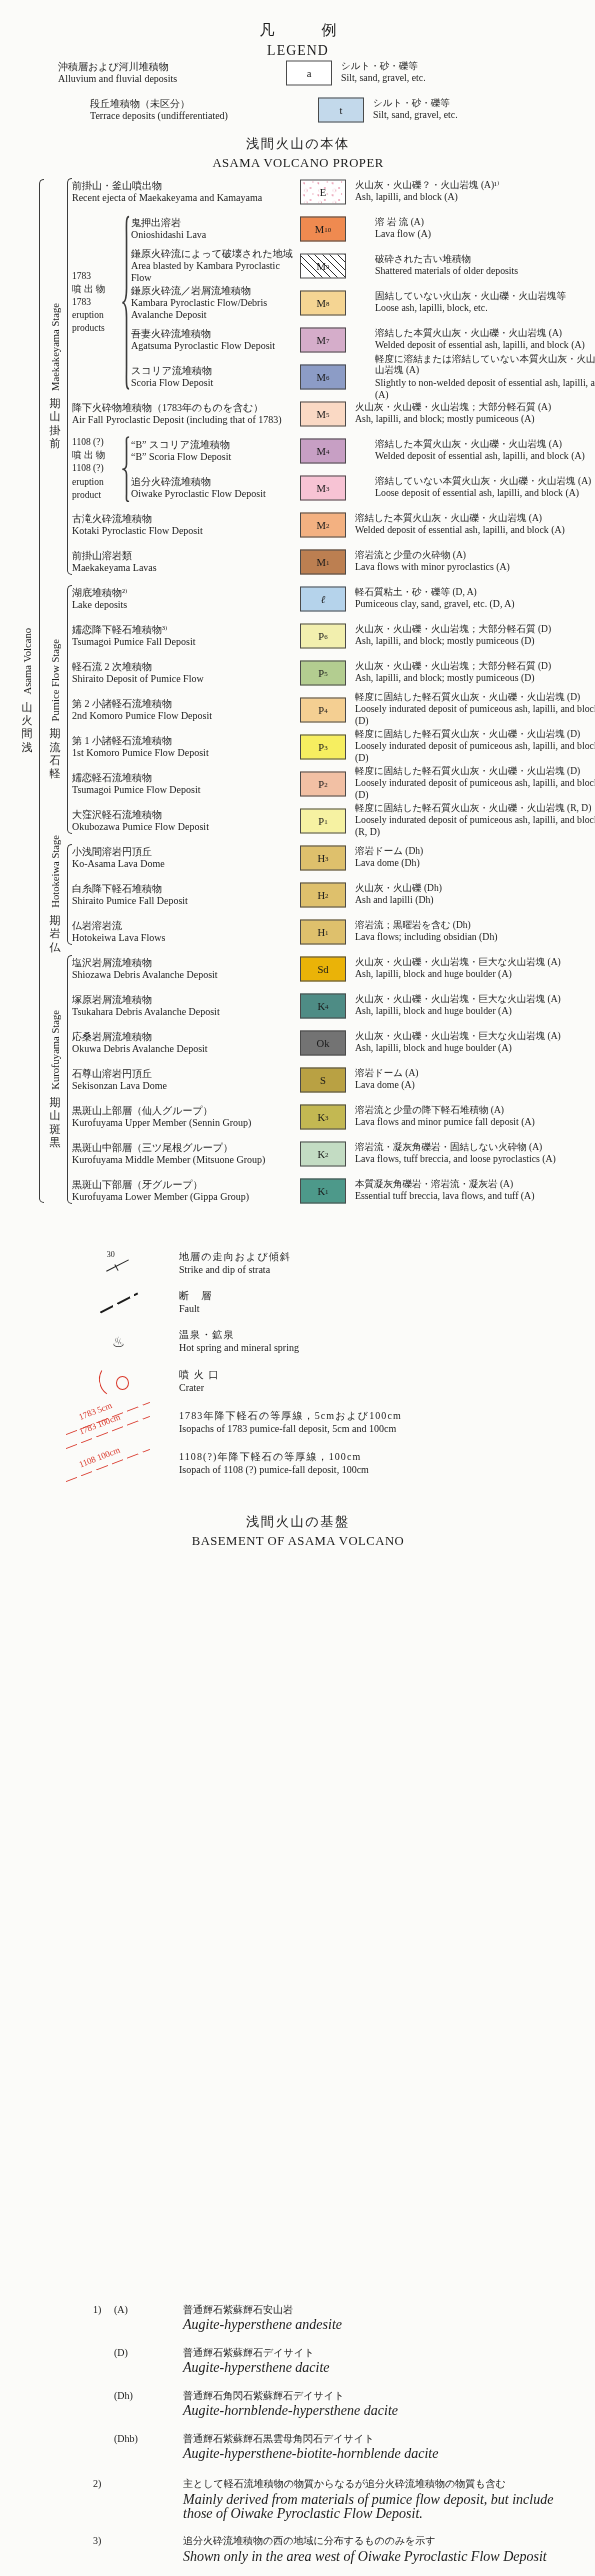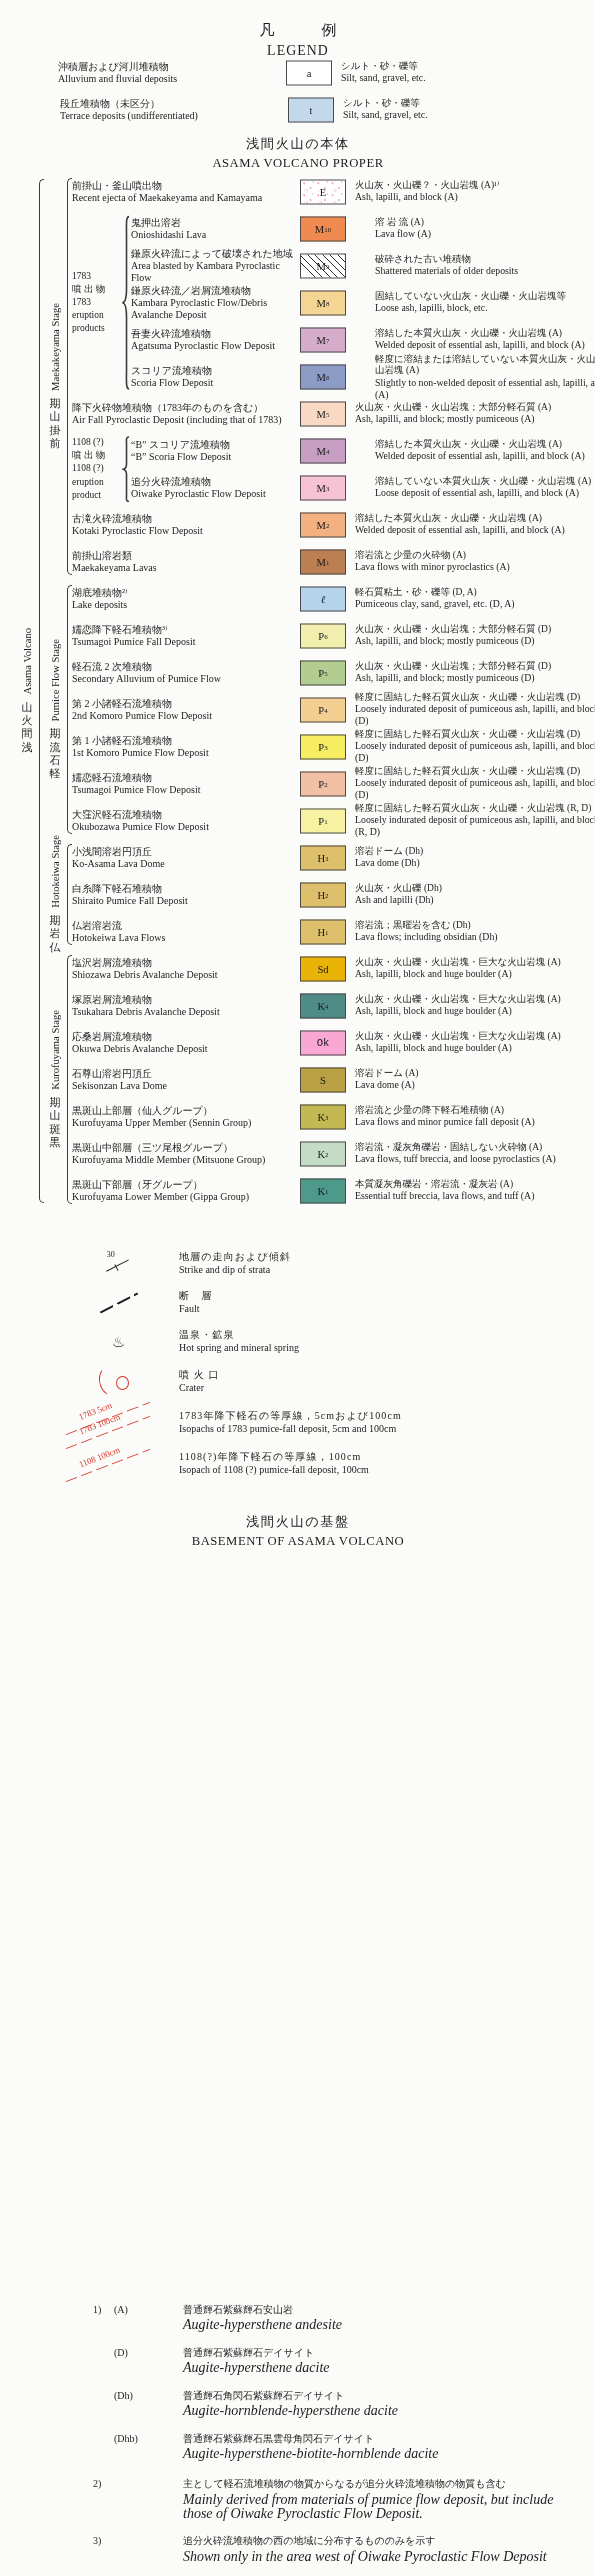--- a/index.html
+++ b/index.html
@@ -104,21 +104,21 @@
           <div class="nen">Alluvium and fluvial deposits</div>
         </div>
         <div class="sw" style="background: rgb(255, 255, 255);">
           <span>a</span>
         </div>
         <div class="desc">
           <div class="dja">シルト・砂・礫等</div>
           <div class="den">Silt, sand, gravel, etc.</div>
         </div>
       </div>
-      <div class="lrow lrow-surf" style="margin-left: 60px;">
+      <div class="lrow lrow-surf" style="margin-left: 90px;">
         <div class="names">
           <div class="nja">段丘堆積物（未区分）</div>
           <div class="nen">Terrace deposits (undifferentiated)</div>
         </div>
         <div class="sw" style="background: rgb(195, 217, 235);">
           <span>t</span>
         </div>
         <div class="desc">
           <div class="dja">シルト・砂・礫等</div>
           <div class="den">Silt, sand, gravel, etc.</div>
@@ -373,21 +373,21 @@
                 <sub>6</sub>
               </div>
               <div class="desc">
                 <div class="dja">火山灰・火山礫・火山岩塊；大部分軽石質 (D)</div>
                 <div class="den">Ash, lapilli, and block; mostly pumiceous (D)</div>
               </div>
             </div>
             <div class="lrow lrow-top">
               <div class="names">
                 <div class="nja">軽石流 2 次堆積物</div>
-                <div class="nen">Secondary Alluvium of Pumice Flow</div>
+                <div class="nen">Shiraito Deposit of Pumice Flow</div>
               </div>
               <div class="sw" style="background: rgb(179, 205, 144);">
                 <span>P</span>
                 <sub>5</sub>
               </div>
               <div class="desc">
                 <div class="dja">火山灰・火山礫・火山岩塊；大部分軽石質 (D)</div>
                 <div class="den">Ash, lapilli, and block; mostly pumiceous (D)</div>
               </div>
             </div>
@@ -541,21 +541,21 @@
               <div class="desc">
                 <div class="dja">火山灰・火山礫・火山岩塊・巨大な火山岩塊 (A)</div>
                 <div class="den">Ash, lapilli, block and huge boulder (A)</div>
               </div>
             </div>
             <div class="lrow lrow-top">
               <div class="names">
                 <div class="nja">応桑岩屑流堆積物</div>
                 <div class="nen">Okuwa Debris Avalanche Deposit</div>
               </div>
-              <div class="sw" style="background: #f9a8d4; font-family: Liberation Mono, monospace;">
+              <div class="sw" style="background: #737373;">
                 <span>Ok</span>
               </div>
               <div class="desc">
                 <div class="dja">火山灰・火山礫・火山岩塊・巨大な火山岩塊 (A)</div>
                 <div class="den">Ash, lapilli, block and huge boulder (A)</div>
               </div>
             </div>
             <div class="lrow lrow-top">
               <div class="names">
                 <div class="nja">石尊山溶岩円頂丘</div>

